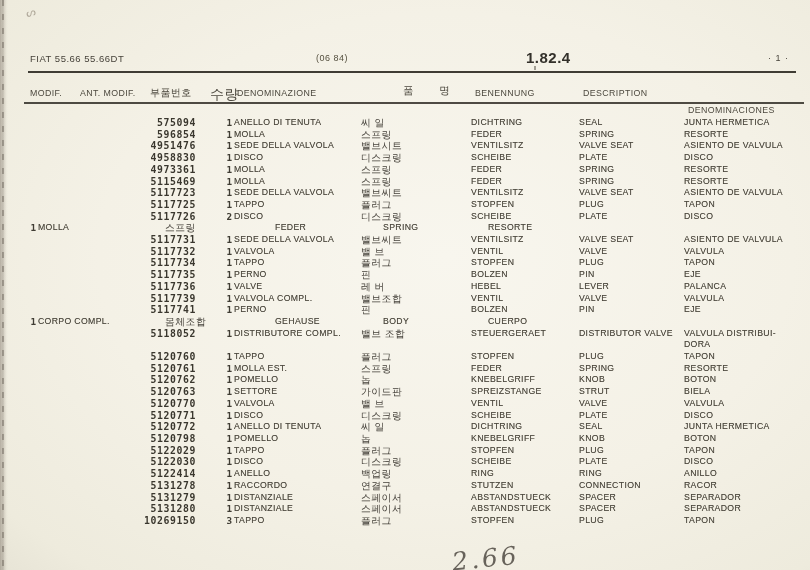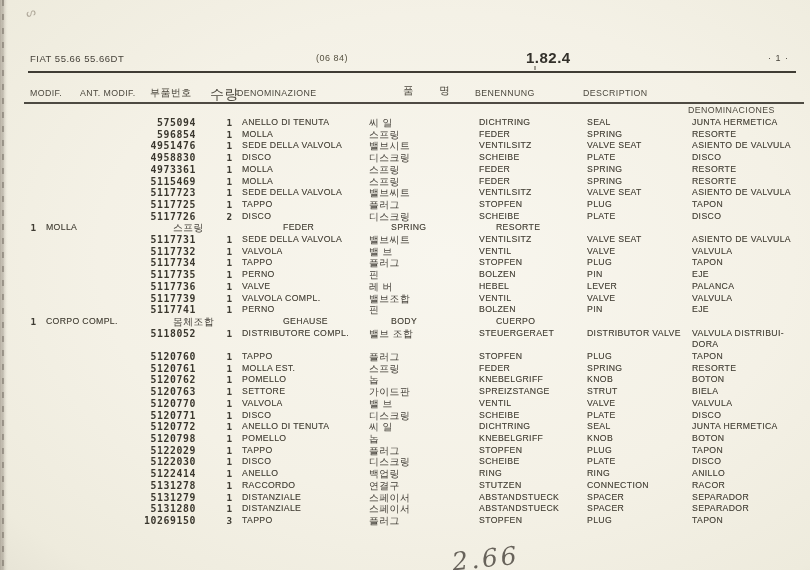--- a/index.html
+++ b/index.html
@@ -46,21 +46,21 @@
   .ch-en{left:583px;top:8px;}
   .ch-es{left:688px;top:8px;margin-top:17px;}
   
   .tbody{position:absolute;left:0;top:117px;width:806px;}
   .row{display:flex;align-items:flex-start;min-height:11.7px;line-height:11.7px;}
   .c{display:block;white-space:nowrap;}
   .c.part{width:196px;text-align:right;font-family:"DejaVu Sans Mono","Liberation Mono",monospace;
           font-size:9.8px;font-weight:bold;letter-spacing:.6px;color:#3a372e;}
   .c.qty{width:36px;text-align:right;font-family:"DejaVu Sans Mono","Liberation Mono",monospace;
          font-size:9.3px;font-weight:bold;color:#3f3c33;}
-  .c.it{width:127px;padding-left:10px;font-size:8.7px;letter-spacing:.35px;}
+  .c.it{width:127px;padding-left:2px;font-size:8.7px;letter-spacing:.35px;}
   .c.ko{width:110px;font-size:9.8px;letter-spacing:.5px;color:#45413a;}
   .c.de{width:108px;font-size:8.7px;letter-spacing:.35px;}
   .c.en{width:105px;font-size:8.7px;letter-spacing:.35px;}
   .c.es{flex:1;font-size:8.7px;letter-spacing:.35px;white-space:pre-line;}
   .it,.de,.en,.es{text-shadow:0 0 .4px rgba(76,72,62,.55);}
   
   .handwriting{
     position:absolute;left:452px;top:544px;
     font-family:"DejaVu Serif","Liberation Serif",serif;
     font-style:italic;font-size:25px;color:#4f4a43;

